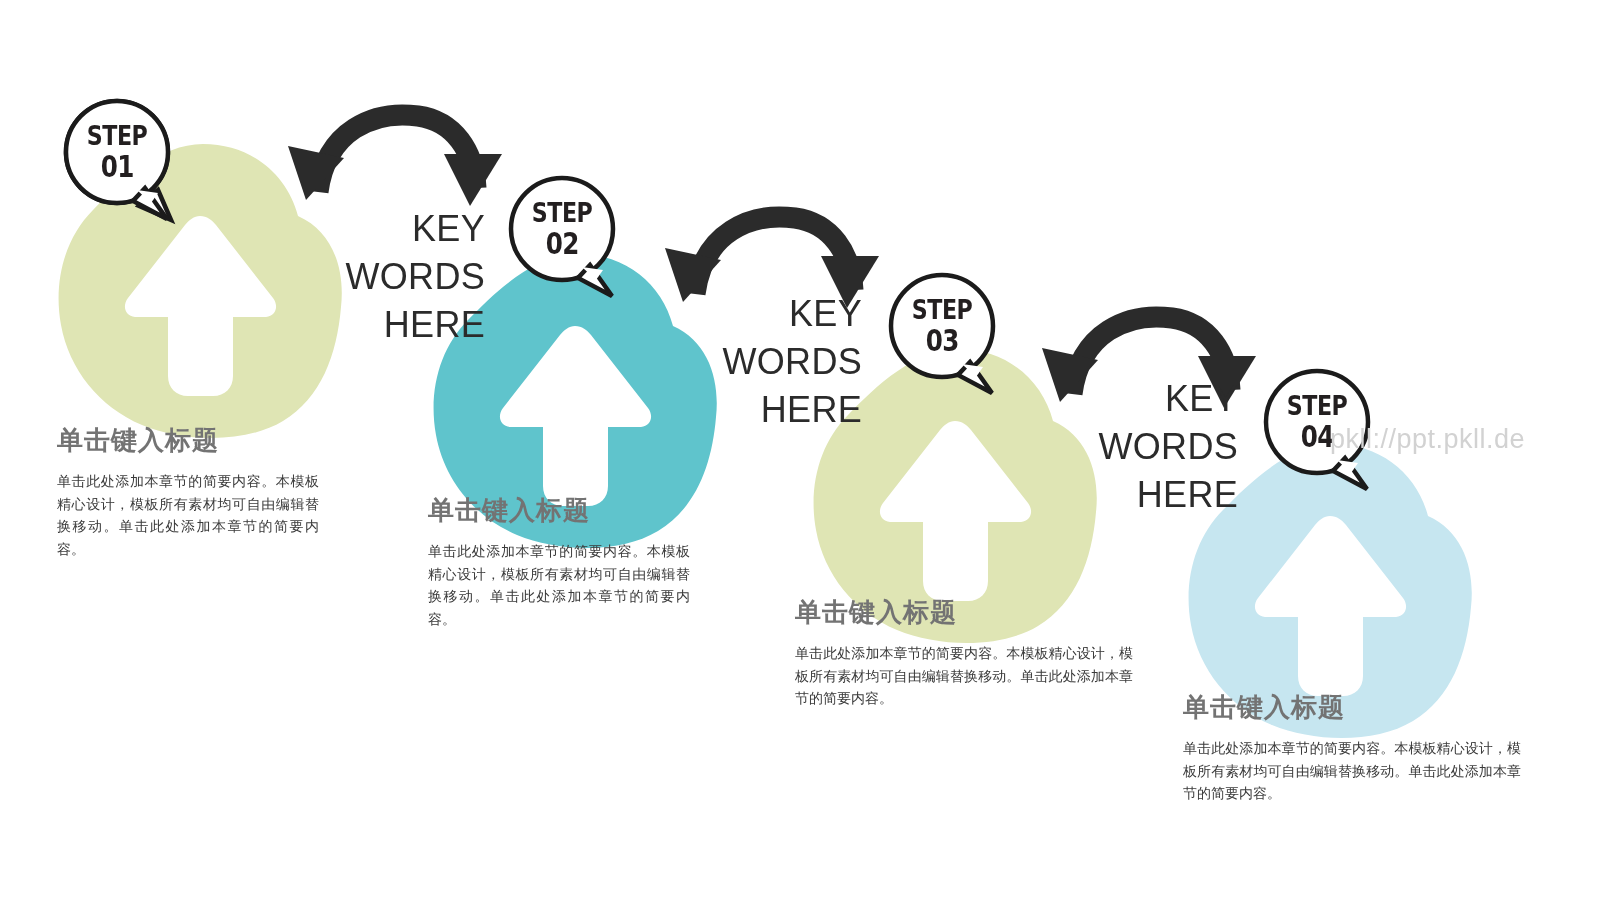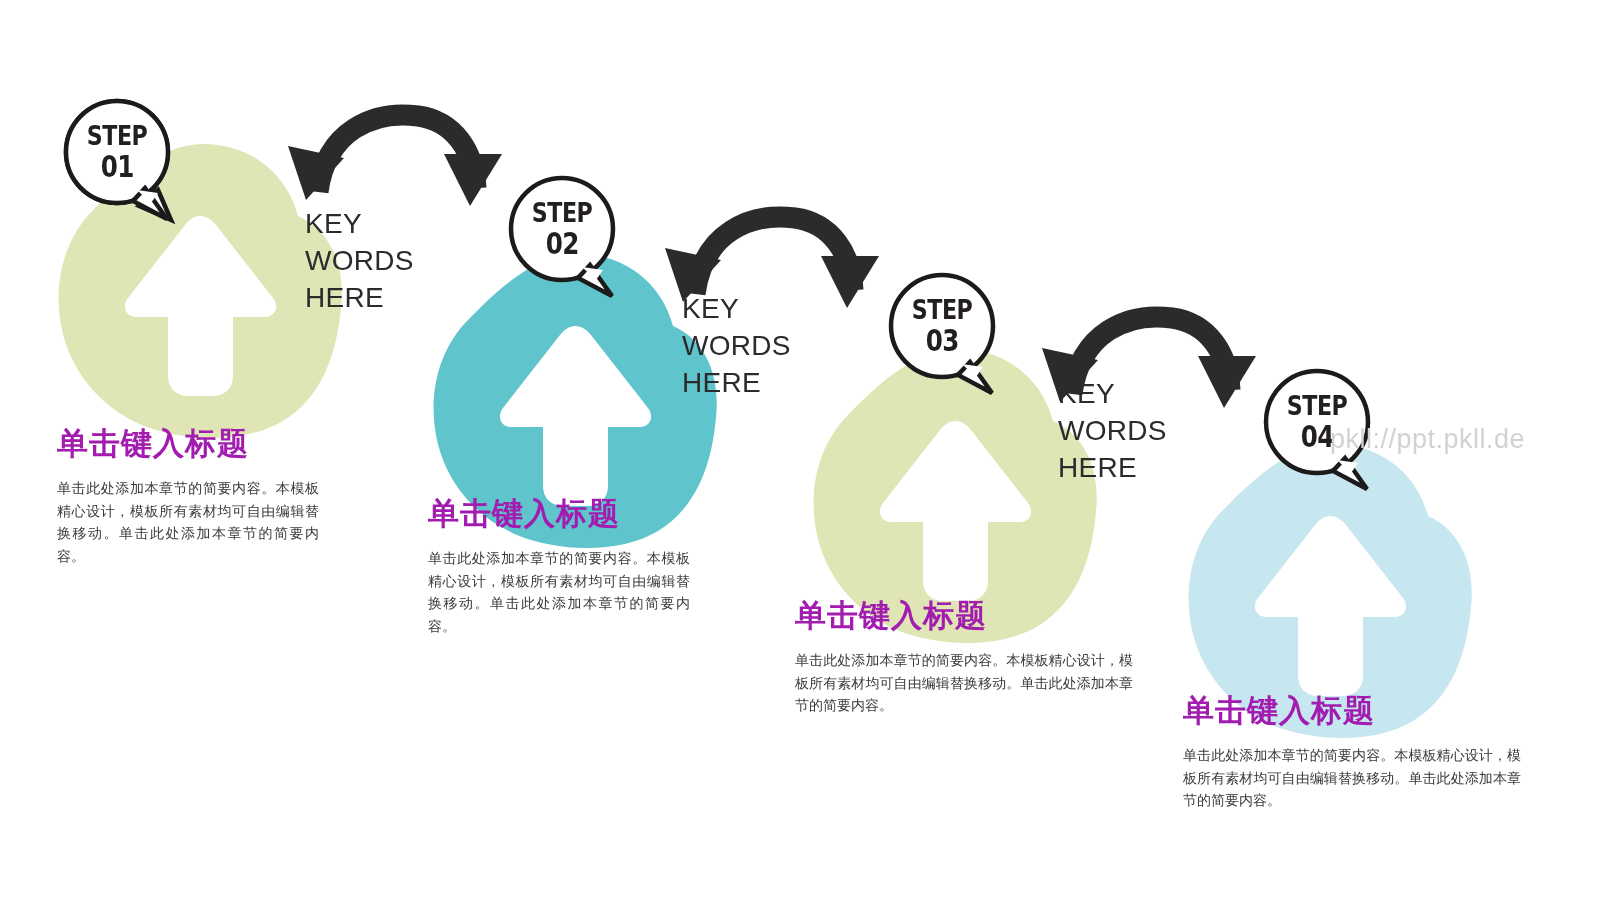--- a/index.html
+++ b/index.html
@@ -56,37 +56,37 @@
     transform: scaleX(0.82);
   }
   .badge .badge-word { font-size: 27px; }
   .badge .badge-num { font-size: 30px; margin-top: 2px; }
 
   
   .connector { position: absolute; }
   .connector svg { display: block; overflow: visible; }
   .kw {
     position: absolute;
-    text-align: left;
+    text-align: right;
     font-family: "Liberation Sans", sans-serif;
-    font-size: 28px;
+    font-size: 36px;
     line-height: 1.33;
     color: #2b2b2b;
     letter-spacing: 0.3px;
     white-space: nowrap;
   }
 
   
   .txtblock { position: absolute; }
   .txt-title {
     font-family: "DejaVu Sans", sans-serif;
     font-weight: 700;
-    font-size: 31px;
+    font-size: 26px;
     letter-spacing: 1px;
-    color: #a21caf;
+    color: #737373;
     margin: 0 0 12px 0;
     white-space: nowrap;
   }
   .txt-body {
     font-family: "DejaVu Sans", sans-serif;
     font-size: 14px;
     line-height: 1.62;
     color: #3a3a3a;
     margin: 0;
     text-align: justify;

